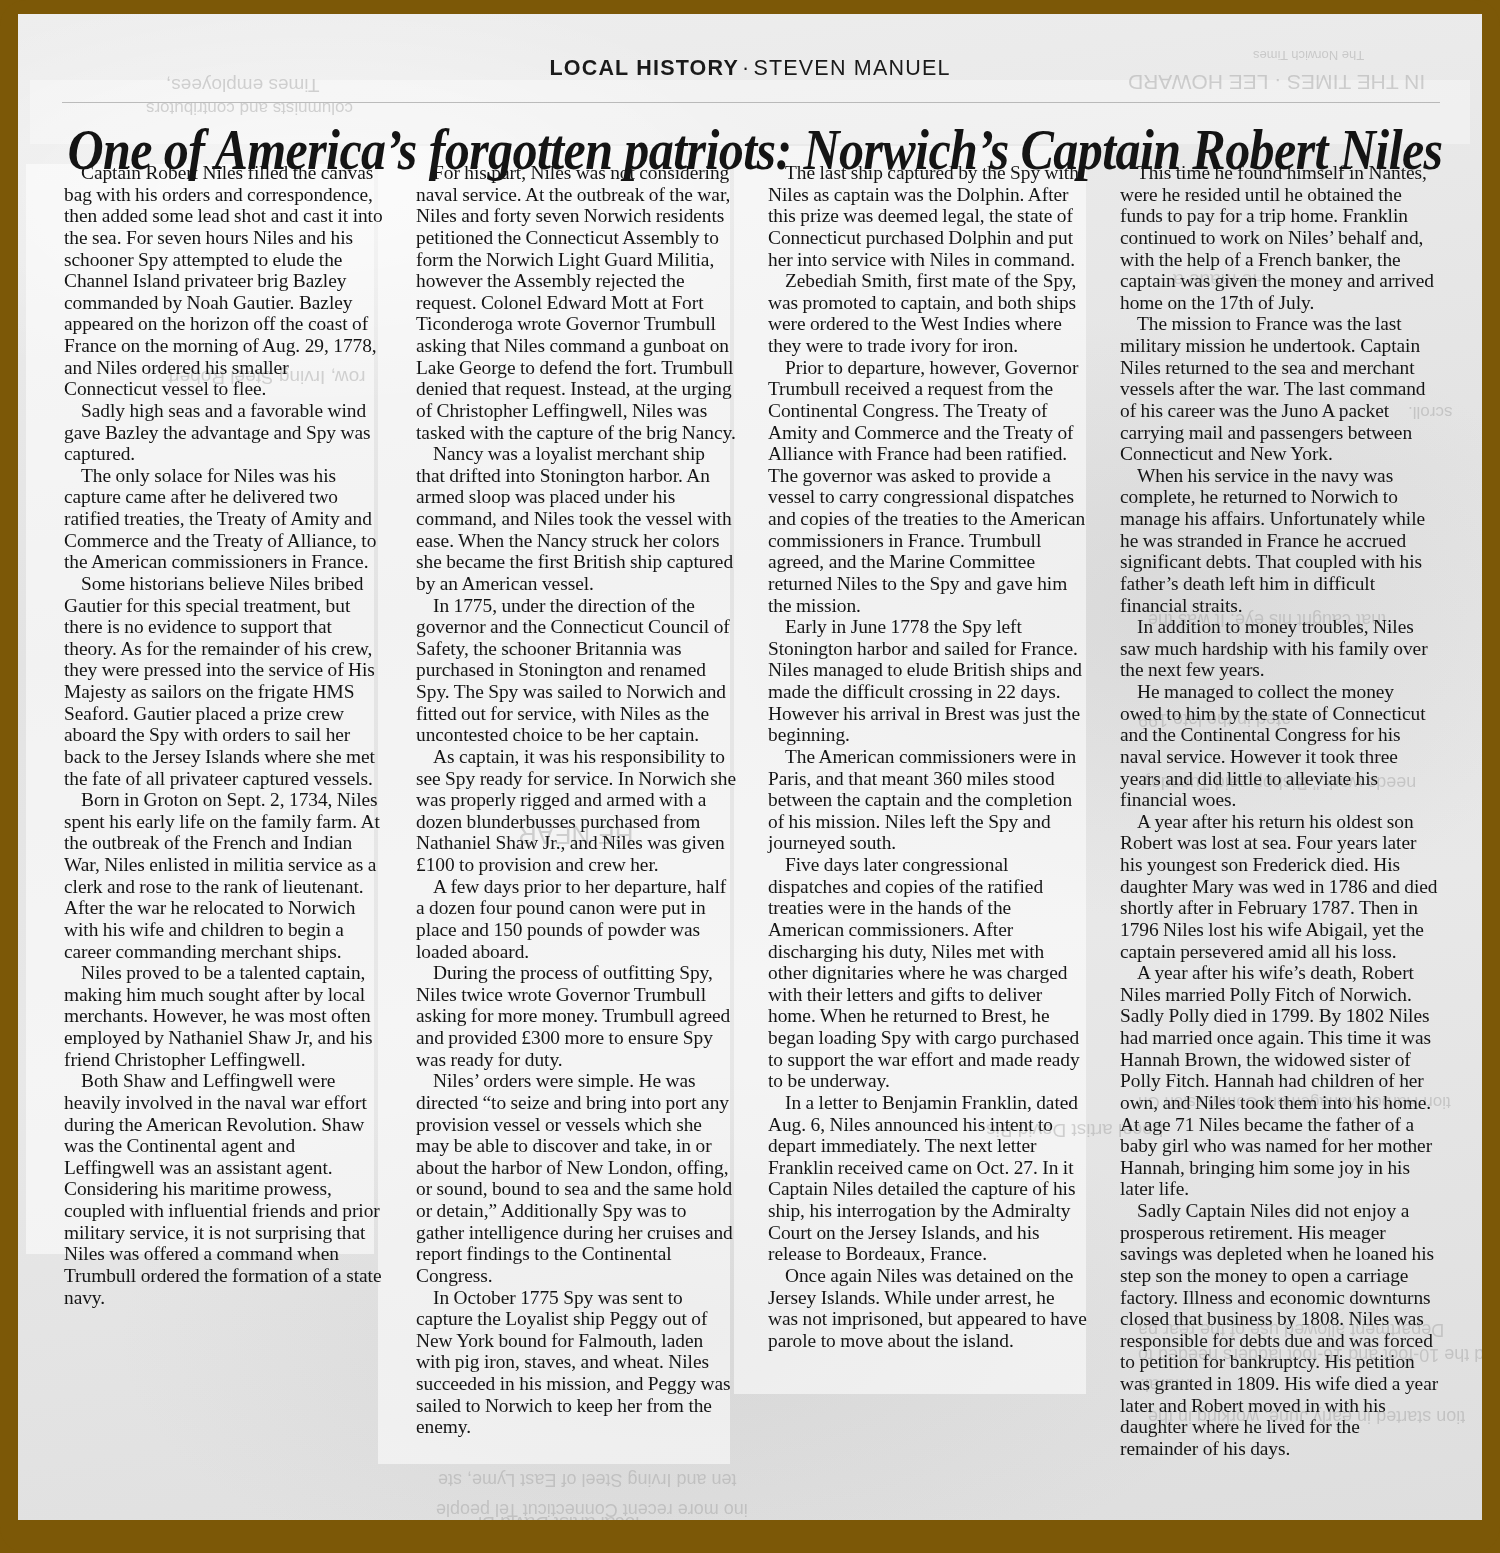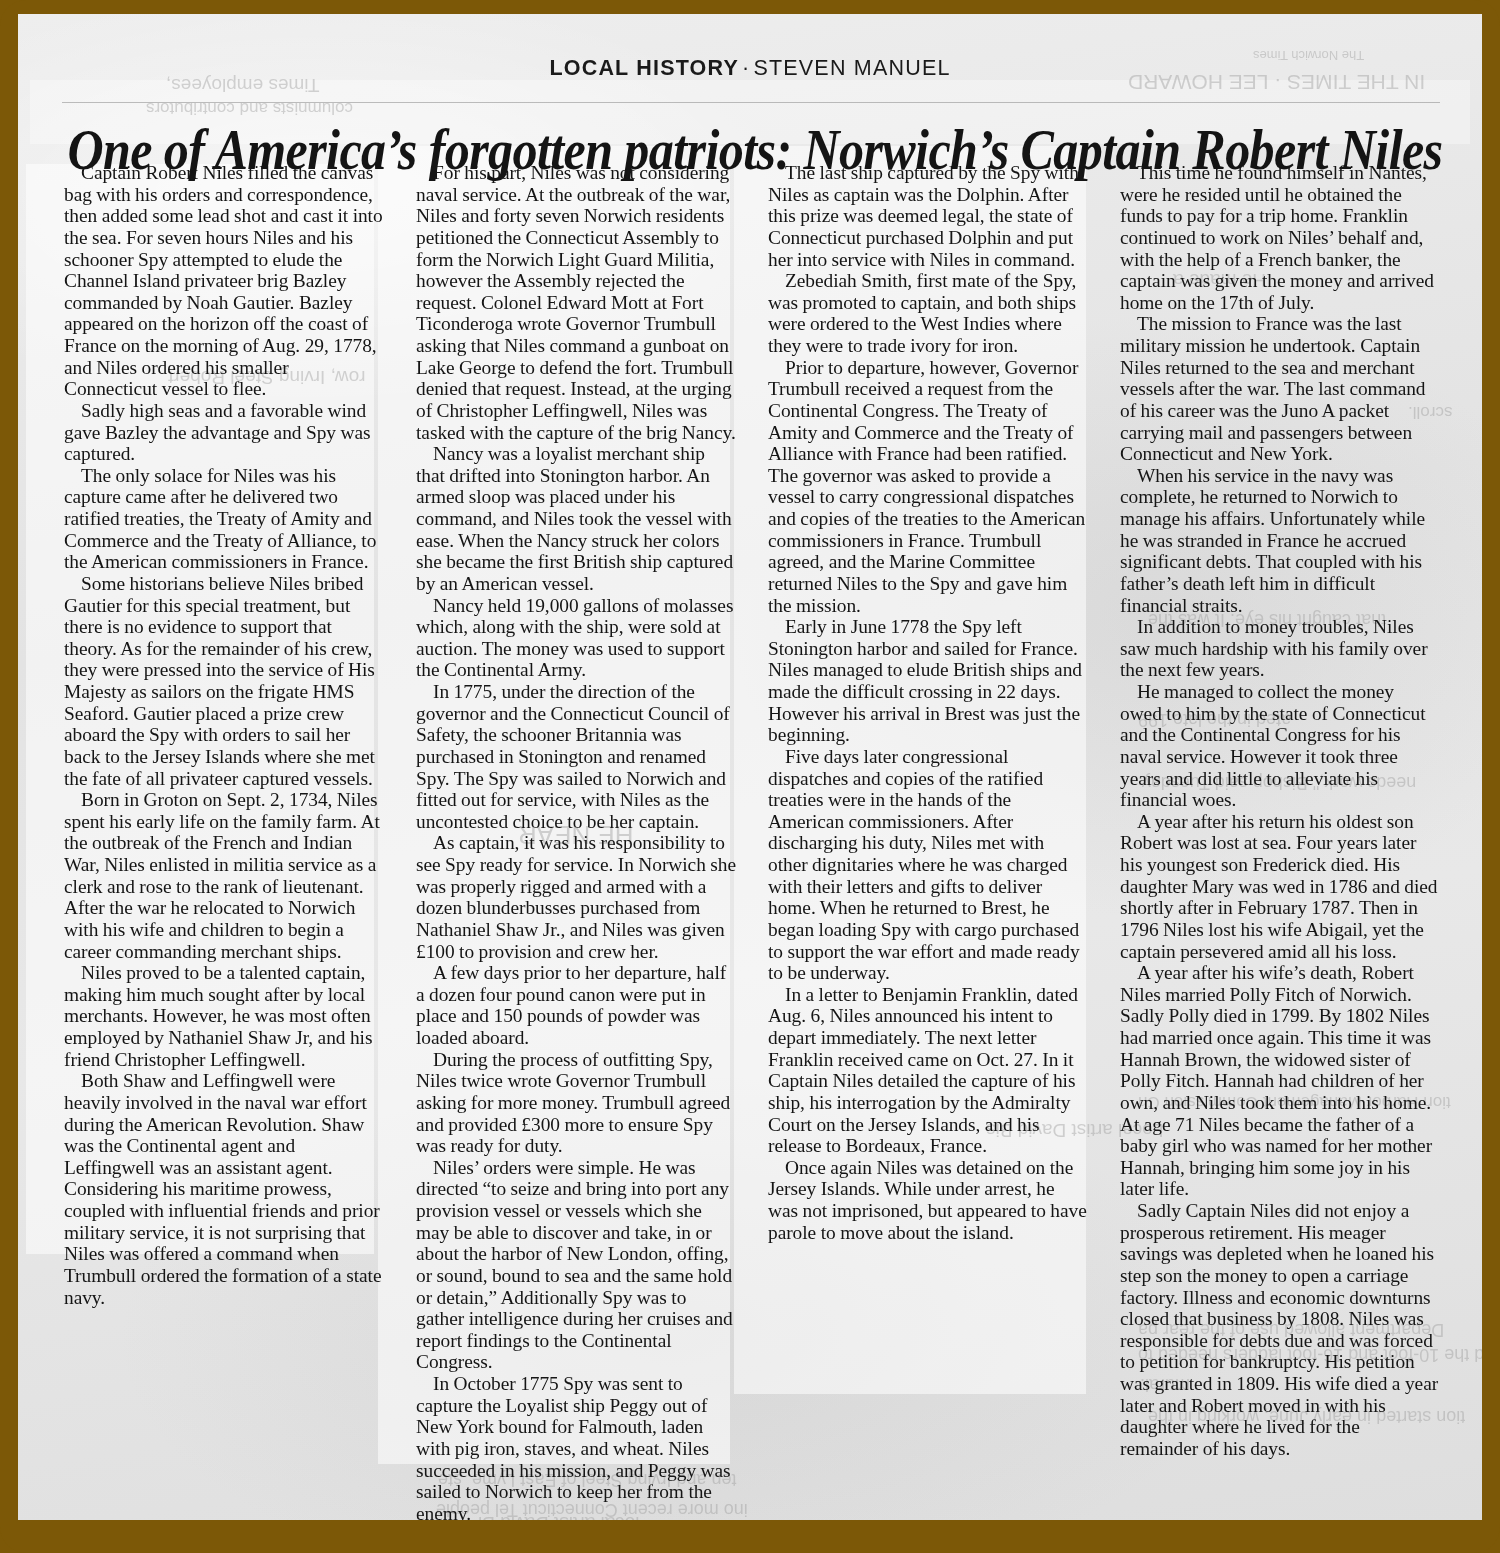--- a/index.html
+++ b/index.html
@@ -172,33 +172,33 @@
             <p>Sadly high seas and a favorable wind gave Bazley the advantage and Spy was captured.</p>
             <p>The only solace for Niles was his capture came after he delivered two ratified treaties, the Treaty of Amity and Commerce and the Treaty of Alliance, to the American commissioners in France.</p>
             <p>Some historians believe Niles bribed Gautier for this special treatment, but there is no evidence to support that theory. As for the remainder of his crew, they were pressed into the service of His Majesty as sailors on the frigate HMS Seaford. Gautier placed a prize crew aboard the Spy with orders to sail her back to the Jersey Islands where she met the fate of all privateer captured vessels.</p>
             <p>Born in Groton on Sept. 2, 1734, Niles spent his early life on the family farm. At the outbreak of the French and Indian War, Niles enlisted in militia service as a clerk and rose to the rank of lieutenant. After the war he relocated to Norwich with his wife and children to begin a career commanding merchant ships.</p>
             <p>Niles proved to be a talented captain, making him much sought after by local merchants. However, he was most often employed by Nathaniel Shaw Jr, and his friend Christopher Leffingwell.</p>
             <p>Both Shaw and Leffingwell were heavily involved in the naval war effort during the American Revolution. Shaw was the Continental agent and Leffingwell was an assistant agent. Considering his maritime prowess, coupled with influential friends and prior military service, it is not surprising that Niles was offered a command when Trumbull ordered the formation of a state navy.</p>
           </div>
         <div class="col" id="col-2">
             <p>For his part, Niles was not considering naval service. At the outbreak of the war, Niles and forty seven Norwich residents petitioned the Connecticut Assembly to form the Norwich Light Guard Militia, however the Assembly rejected the request. Colonel Edward Mott at Fort Ticonderoga wrote Governor Trumbull asking that Niles command a gunboat on Lake George to defend the fort. Trumbull denied that request. Instead, at the urging of Christopher Leffingwell, Niles was tasked with the capture of the brig Nancy.</p>
             <p>Nancy was a loyalist merchant ship that drifted into Stonington harbor. An armed sloop was placed under his command, and Niles took the vessel with ease. When the Nancy struck her colors she became the first British ship captured by an American vessel.</p>
-            <p>Nancy held 19,000 gallons of molasses which, along with the ship, were sold at auction. The money was used to support the Continental Army.</p>
             <p>In 1775, under the direction of the governor and the Connecticut Council of Safety, the schooner Britannia was purchased in Stonington and renamed Spy. The Spy was sailed to Norwich and fitted out for service, with Niles as the uncontested choice to be her captain.</p>
             <p>As captain, it was his responsibility to see Spy ready for service. In Norwich she was properly rigged and armed with a dozen blunderbusses purchased from Nathaniel Shaw Jr., and Niles was given £100 to provision and crew her.</p>
             <p>A few days prior to her departure, half a dozen four pound canon were put in place and 150 pounds of powder was loaded aboard.</p>
             <p>During the process of outfitting Spy, Niles twice wrote Governor Trumbull asking for more money. Trumbull agreed and provided £300 more to ensure Spy was ready for duty.</p>
             <p>Niles’ orders were simple. He was directed “to seize and bring into port any provision vessel or vessels which she may be able to discover and take, in or about the harbor of New London, offing, or sound, bound to sea and the same hold or detain,” Additionally Spy was to gather intelligence during her cruises and report findings to the Continental Congress.</p>
             <p>In October 1775 Spy was sent to capture the Loyalist ship Peggy out of New York bound for Falmouth, laden with pig iron, staves, and wheat. Niles succeeded in his mission, and Peggy was sailed to Norwich to keep her from the enemy.</p>
           </div>
         <div class="col" id="col-3">
             <p>The last ship captured by the Spy with Niles as captain was the Dolphin. After this prize was deemed legal, the state of Connecticut purchased Dolphin and put her into service with Niles in command.</p>
             <p>Zebediah Smith, first mate of the Spy, was promoted to captain, and both ships were ordered to the West Indies where they were to trade ivory for iron.</p>
             <p>Prior to departure, however, Governor Trumbull received a request from the Continental Congress. The Treaty of Amity and Commerce and the Treaty of Alliance with France had been ratified. The governor was asked to provide a vessel to carry congressional dispatches and copies of the treaties to the American commissioners in France. Trumbull agreed, and the Marine Committee returned Niles to the Spy and gave him the mission.</p>
             <p>Early in June 1778 the Spy left Stonington harbor and sailed for France. Niles managed to elude British ships and made the difficult crossing in 22 days. However his arrival in Brest was just the beginning.</p>
+            <p>The American commissioners were in Paris, and that meant 360 miles stood between the captain and the completion of his mission. Niles left the Spy and journeyed south.</p>
             <p>Five days later congressional dispatches and copies of the ratified treaties were in the hands of the American commissioners. After discharging his duty, Niles met with other dignitaries where he was charged with their letters and gifts to deliver home. When he returned to Brest, he began loading Spy with cargo purchased to support the war effort and made ready to be underway.</p>
             <p>In a letter to Benjamin Franklin, dated Aug. 6, Niles announced his intent to depart immediately. The next letter Franklin received came on Oct. 27. In it Captain Niles detailed the capture of his ship, his interrogation by the Admiralty Court on the Jersey Islands, and his release to Bordeaux, France.</p>
             <p>Once again Niles was detained on the Jersey Islands. While under arrest, he was not imprisoned, but appeared to have parole to move about the island.</p>
           </div>
         <div class="col" id="col-4">
             <p>This time he found himself in Nantes, were he resided until he obtained the funds to pay for a trip home. Franklin continued to work on Niles’ behalf and, with the help of a French banker, the captain was given the money and arrived home on the 17th of July.</p>
             <p>The mission to France was the last military mission he undertook. Captain Niles returned to the sea and merchant vessels after the war. The last command of his career was the Juno A packet carrying mail and passengers between Connecticut and New York.</p>
             <p>When his service in the navy was complete, he returned to Norwich to manage his affairs. Unfortunately while he was stranded in France he accrued significant debts. That coupled with his father’s death left him in difficult financial straits.</p>
             <p>In addition to money troubles, Niles saw much hardship with his family over the next few years.</p>
             <p>He managed to collect the money owed to him by the state of Connecticut and the Continental Congress for his naval service. However it took three years and did little to alleviate his financial woes.</p>

